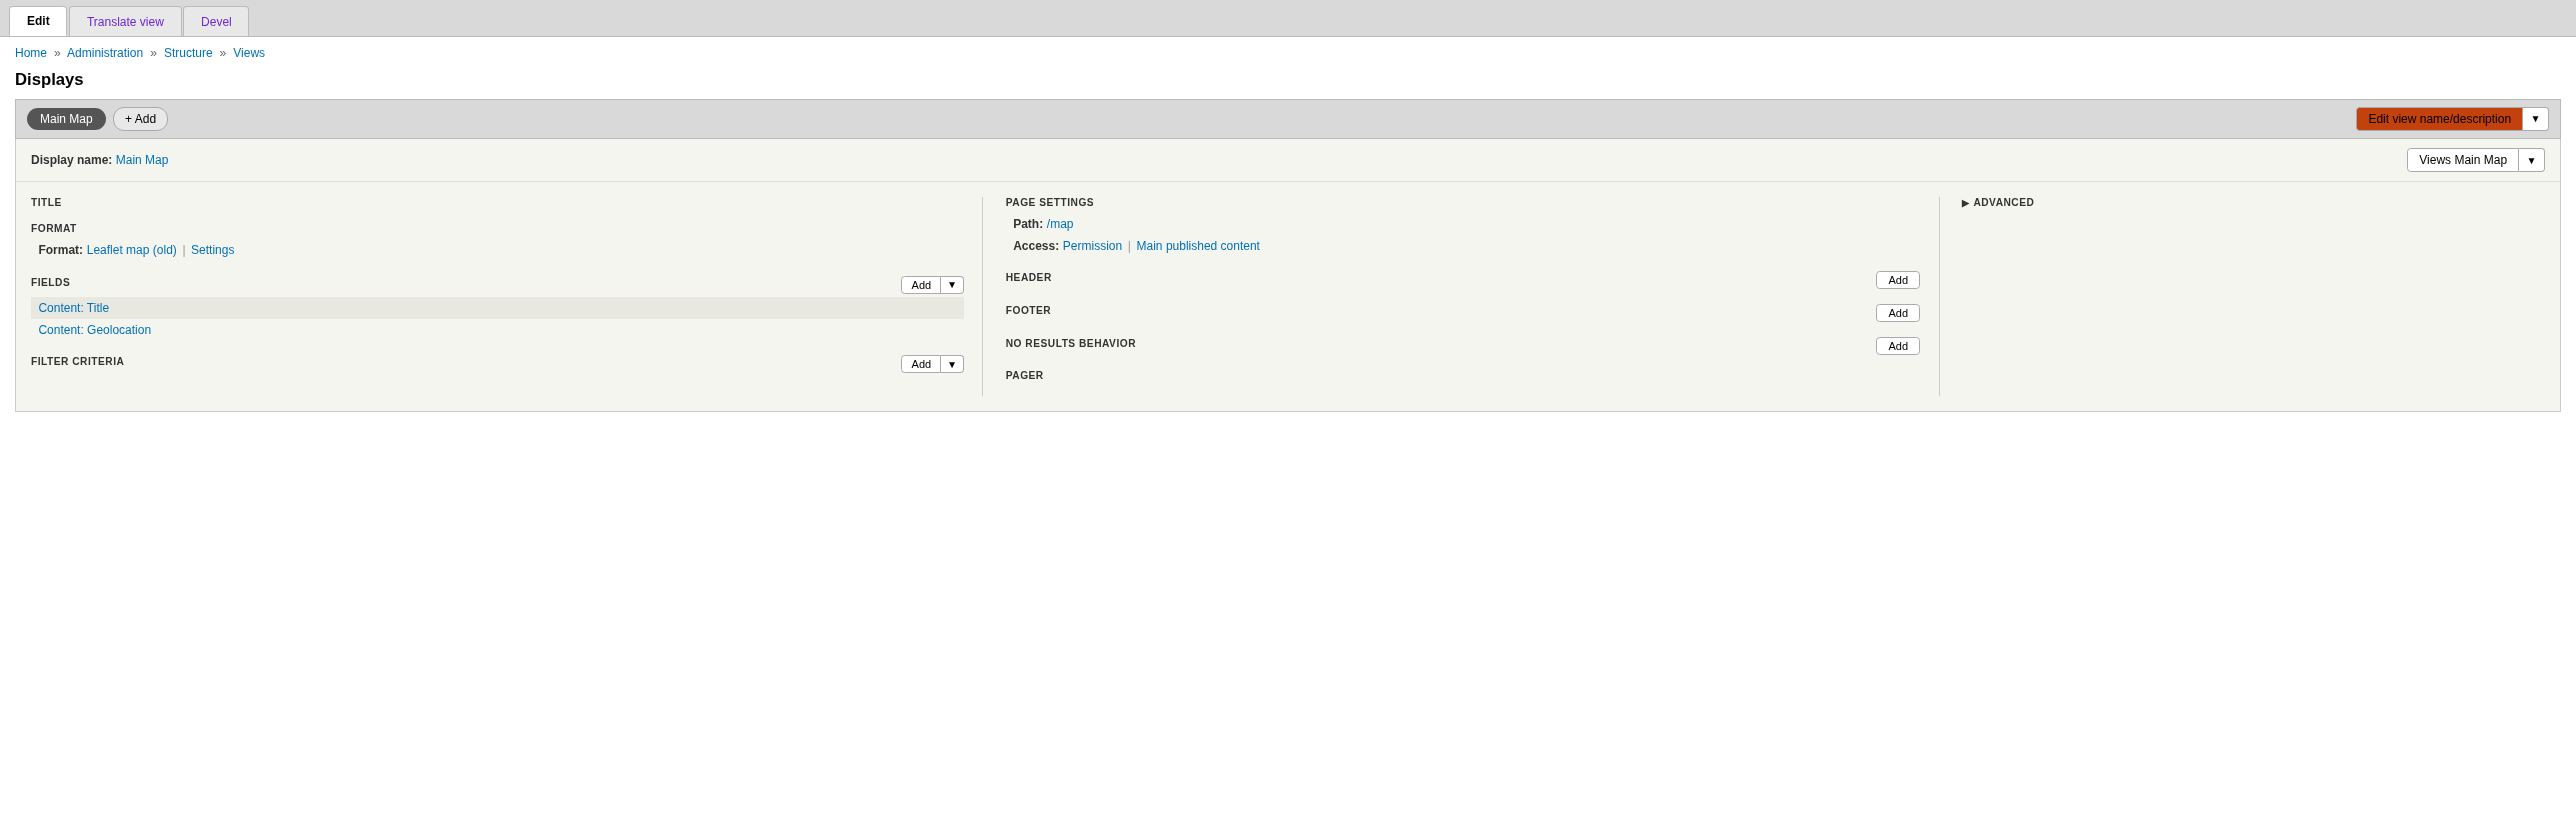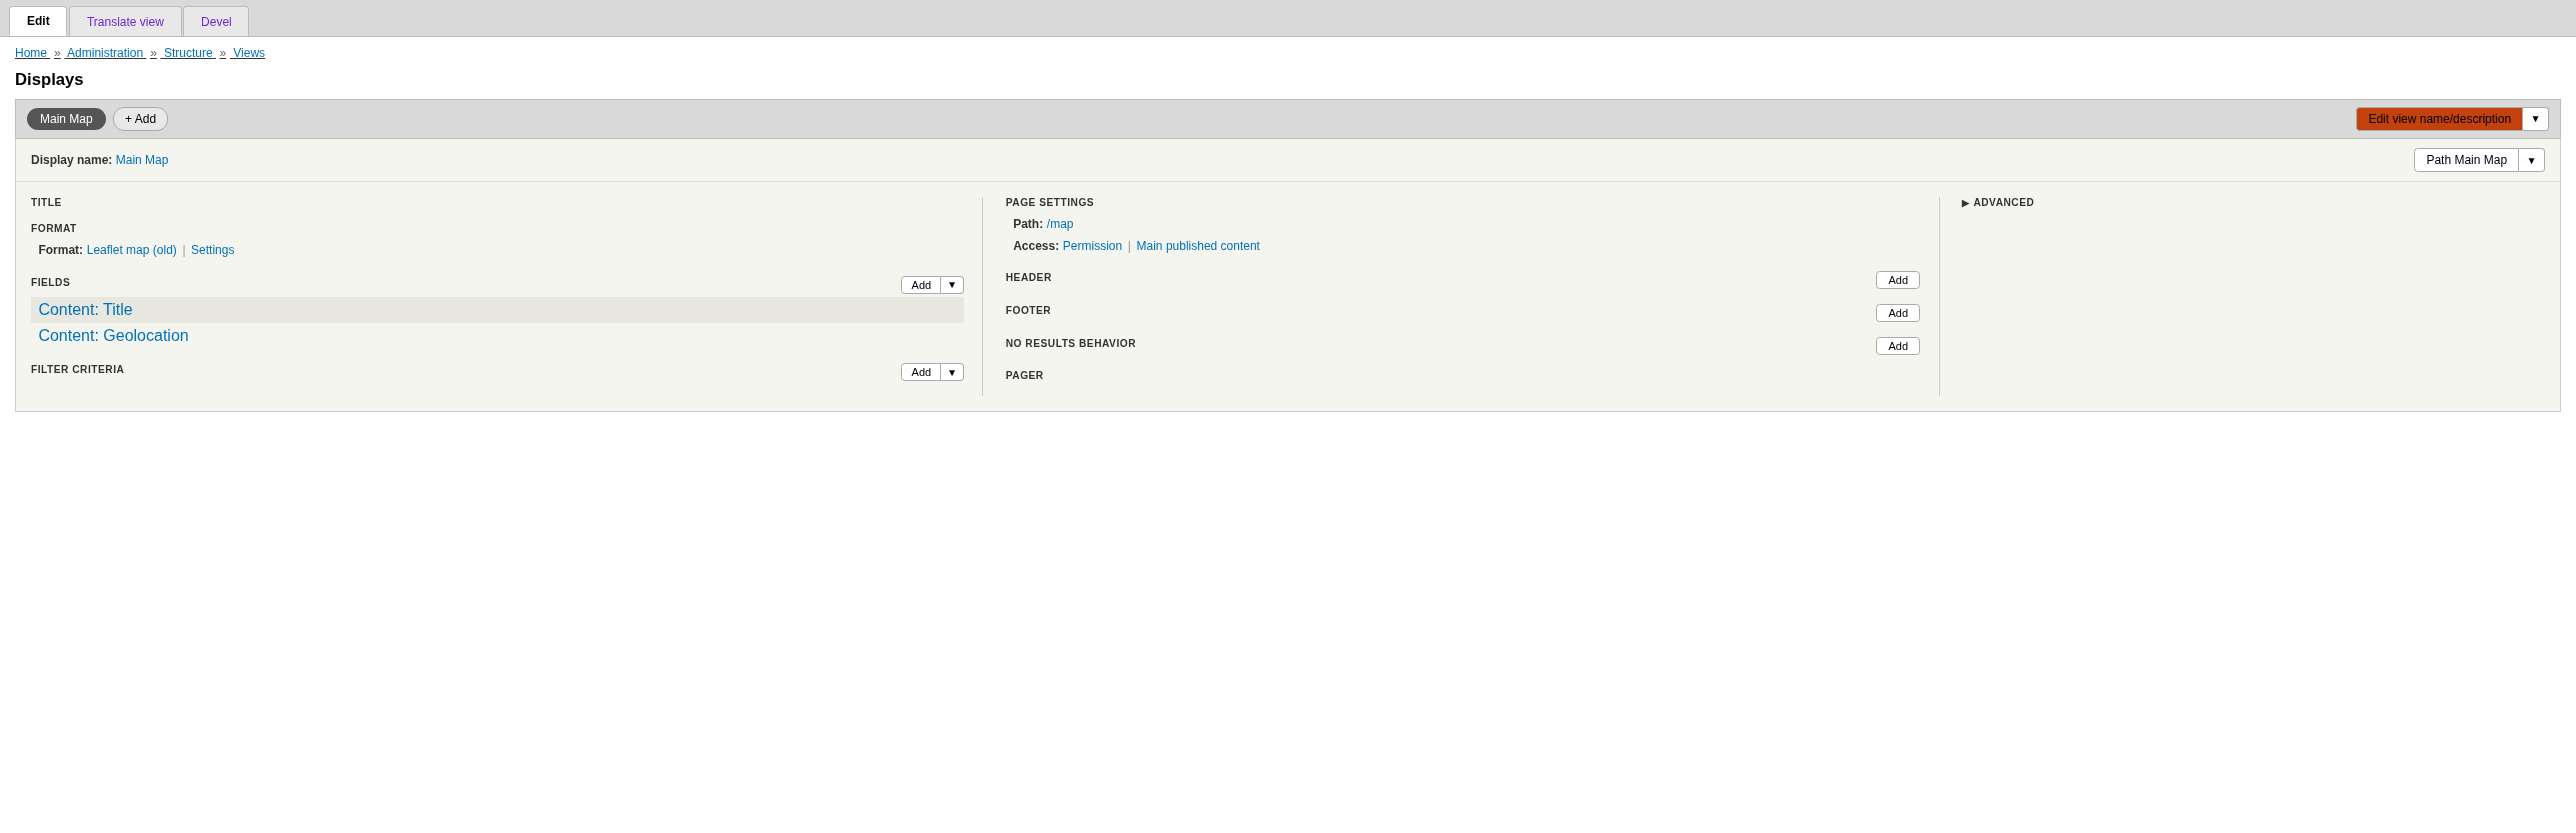--- a/index.html
+++ b/index.html
@@ -37,21 +37,20 @@
       background: #fff;
       border-bottom: 0.9px solid #fff;
       font-weight: bold;
       color: #000;
     }
 
     
     .breadcrumb {
       padding: 9.3px 15px;
       font-size: 12px;
-      text-decoration: underline;
     }
     .breadcrumb a {
       color: #0071b8;
       text-decoration: none;
     }
     .breadcrumb .sep { margin: 0 3.7px; color: #666; }
 
     
     .page-content {
       padding: 0 15px 18.5px;
@@ -247,21 +246,21 @@
       padding: 1.9px 11px;
       font-size: 11px;
       cursor: pointer;
     }
 
     .fields-list {
       margin-top: 3.7px;
     }
     .fields-list .field-item {
       padding: 3.7px 7.4px;
-      font-size: 16px;
+      font-size: 12px;
     }
     .fields-list .field-item:nth-child(odd) {
       background: #e8e8e0;
     }
     .fields-list .field-item a {
       color: #0071b8;
       text-decoration: none;
     }
 
     .section-block {
@@ -325,21 +324,21 @@
   </div>
 
   <div class="display-panel">
 
     <div class="display-name-bar">
       <div class="display-name-label">
         <span class="label-text">Display name:</span>
         <a href="#">Main Map</a>
       </div>
       <div class="btn-group">
-        <button class="btn-view-main">Path Main Map</button>
+        <button class="btn-view-main">Views Main Map</button>
         <button class="btn-dropdown-arrow">▼</button>
       </div>
     </div>
 
     <div class="columns-container">
 
       <div class="col-left">
 
         <div class="section-block">
           <div class="section-header">TITLE</div>

